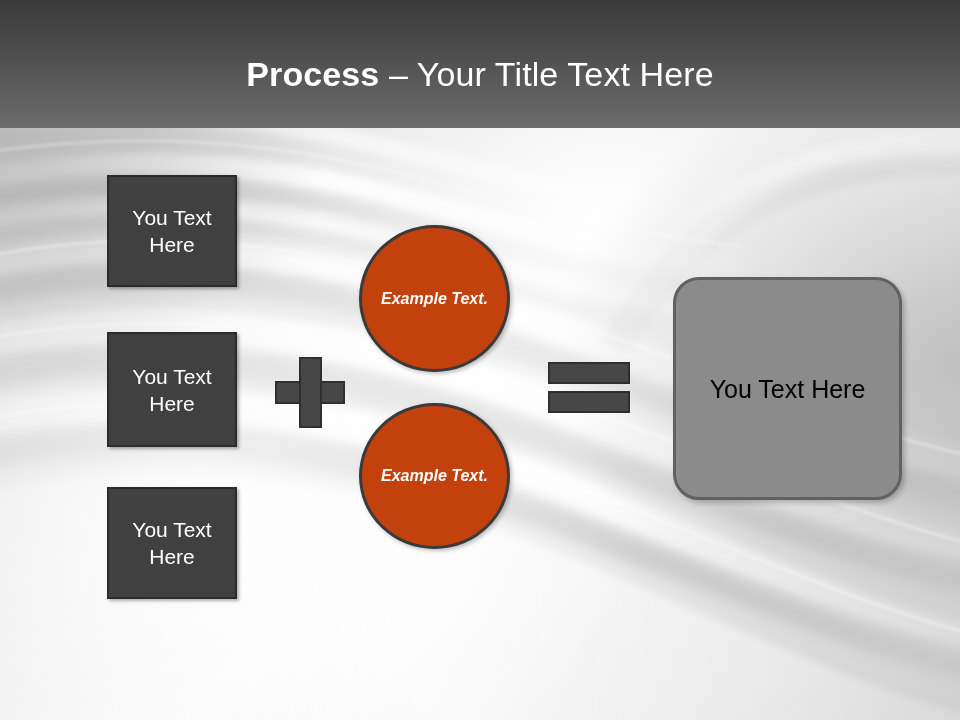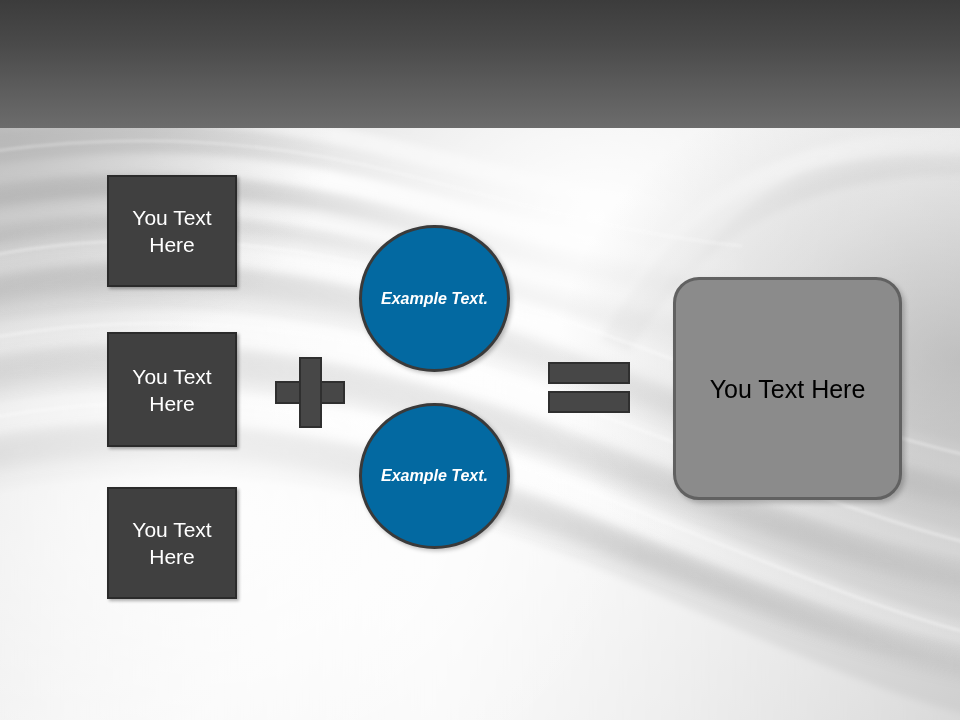--- a/index.html
+++ b/index.html
@@ -94,21 +94,21 @@
     left: 26px; top: 26px; width: 19px; height: 19px;
     background: #474747;
   }
 
   
   .circle {
     position: absolute;
     width: 151px;
     height: 147px;
     border-radius: 50%;
-    background: #0369a1;
+    background: #c2410c;
     border: 3px solid #3a3a3a;
     box-sizing: border-box;
     box-shadow: 2px 2px 4px rgba(0,0,0,0.25);
     color: #ffffff;
     font-size: 16px;
     line-height: 22px;
     font-weight: bold;
     font-style: italic;
     text-align: center;
     display: flex;
@@ -255,20 +255,21 @@
 
     <g filter="url(#soft2)" opacity="0.5" stroke="#ffffff" fill="none">
       <path d="M-40,262 C 170,214 370,252 570,322 C 750,386 880,440 1000,462" stroke-width="2"></path>
       <path d="M-40,344 C 180,296 392,336 592,412 C 772,478 898,530 1000,550" stroke-width="2"></path>
       <path d="M-40,424 C 190,374 410,418 610,500 C 790,572 908,622 1000,640" stroke-width="2"></path>
       <path d="M-40,156 C 120,130 262,138 402,174 C 522,204 622,234 742,246" stroke-width="1.6"></path>
     </g>
   </svg>
 
   <div id="header-band"></div>
+  <div id="title"><span class="t-strong">Process</span><span class="t-dash"> – </span><span class="t-rest">Your Title Text Here</span></div>
 
   <div class="left-box" id="left-box-1">
     <span class="bx-label">You Text Here</span>
   </div>
   <div class="left-box" id="left-box-2">
     <span class="bx-label">You Text Here</span>
   </div>
   <div class="left-box" id="left-box-3">
     <span class="bx-label">You Text Here</span>
   </div>

